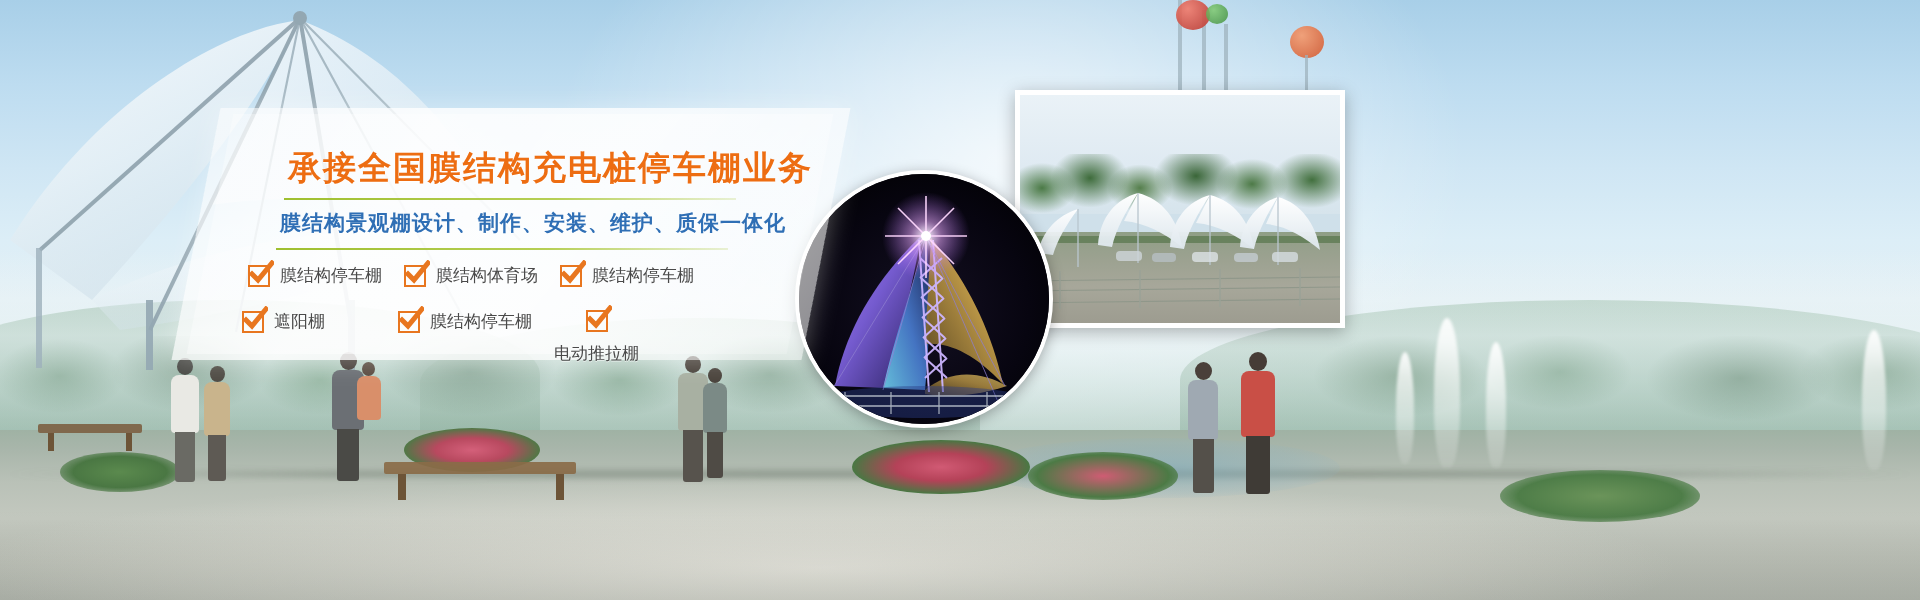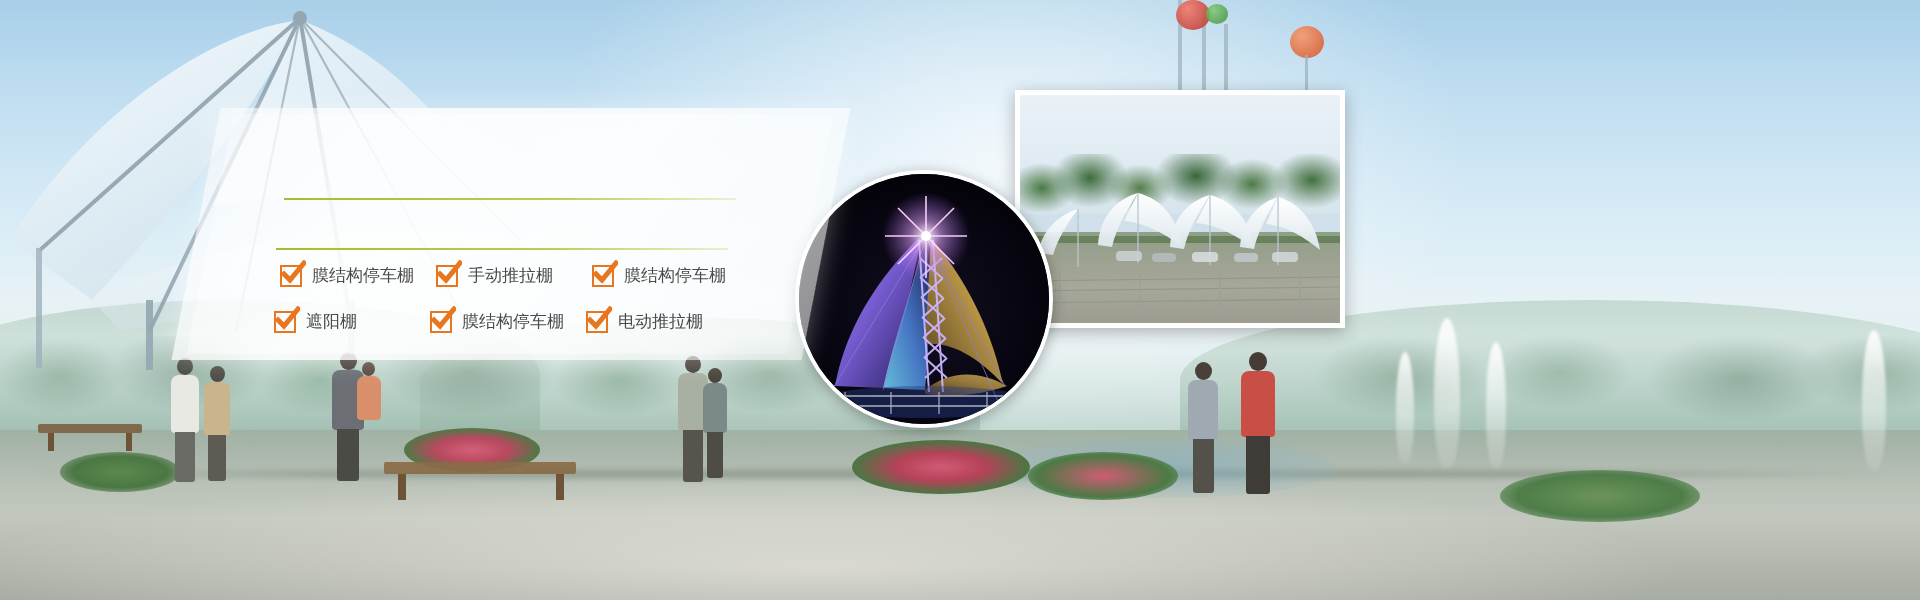--- a/index.html
+++ b/index.html
@@ -127,21 +127,21 @@
   .rule.r1{left:88px;top:90px;width:452px;}
   .rule.r2{left:80px;top:140px;width:452px;}
   .subhead{
     position:absolute;left:84px;top:101px;
     font-size:21px;font-weight:bold;letter-spacing:1px;
     color:#2f6fb5;white-space:nowrap;
     text-shadow:0 1px 0 rgba(255,255,255,.7);
     font-family:"DejaVu Sans","Liberation Sans",sans-serif;
   }
 
-  .features{position:absolute;left:84px;top:156px;width:540px;text-decoration:underline;}
+  .features{position:absolute;left:52px;top:156px;width:540px;text-decoration:underline;}
   .feat-row{position:relative;height:42px;}
   .feat{
     position:absolute;display:flex;align-items:center;gap:10px;
     white-space:nowrap;
   }
   .cbox{
     width:18px;height:18px;border:2px solid #e8761f;
     position:relative;flex:0 0 auto;background:rgba(255,255,255,.35);
   }
   .cbox svg{position:absolute;left:-2px;top:-7px;}
@@ -445,44 +445,46 @@
         <line x1="188" y1="218" x2="188" y2="240"></line>
       </g>
     </svg>
   </div>
 
   <div class="panel-wrap">
     <div class="panel-bg"></div>
     <div class="panel-bg2"></div>
 
     <div class="panel-content">
+      <div class="headline">承接全国膜结构充电桩停车棚业务</div>
 
       <div class="rule r1"></div>
 
+      <div class="subhead">膜结构景观棚设计、制作、安装、维护、质保一体化</div>
 
       <div class="rule r2"></div>
 
       <div class="features">
 
         <div class="feat-row">
           <div class="feat" style="left:0px;top:0;">
             <span class="cbox">
               <svg width="26" height="26" viewBox="0 0 26 26">
                 <path d="M 4 14 L 10 20 L 24 3" stroke="#e8761f" stroke-width="5" fill="none" stroke-linecap="square"></path>
               </svg>
             </span>
             <span class="feat-label">膜结构停车棚</span>
           </div>
           <div class="feat" style="left:156px;top:0;">
             <span class="cbox">
               <svg width="26" height="26" viewBox="0 0 26 26">
                 <path d="M 4 14 L 10 20 L 24 3" stroke="#e8761f" stroke-width="5" fill="none" stroke-linecap="square"></path>
               </svg>
             </span>
-            <span class="feat-label">手动推拉棚</span>
+            <span class="feat-label">膜结构体育场</span>
           </div>
           <div class="feat" style="left:312px;top:0;">
             <span class="cbox">
               <svg width="26" height="26" viewBox="0 0 26 26">
                 <path d="M 4 14 L 10 20 L 24 3" stroke="#e8761f" stroke-width="5" fill="none" stroke-linecap="square"></path>
               </svg>
             </span>
             <span class="feat-label">膜结构停车棚</span>
           </div>
         </div>
@@ -497,21 +499,21 @@
             <span class="feat-label">遮阳棚</span>
           </div>
           <div class="feat" style="left:150px;top:4px;">
             <span class="cbox">
               <svg width="26" height="26" viewBox="0 0 26 26">
                 <path d="M 4 14 L 10 20 L 24 3" stroke="#e8761f" stroke-width="5" fill="none" stroke-linecap="square"></path>
               </svg>
             </span>
             <span class="feat-label">膜结构停车棚</span>
           </div>
-          <div class="feat" style="left:306px;top:4px;">
+          <div class="feat" style="left:306px;top:4px;flex-direction:column;">
             <span class="cbox">
               <svg width="26" height="26" viewBox="0 0 26 26">
                 <path d="M 4 14 L 10 20 L 24 3" stroke="#e8761f" stroke-width="5" fill="none" stroke-linecap="square"></path>
               </svg>
             </span>
             <span class="feat-label">电动推拉棚</span>
           </div>
         </div>
 
       </div>

